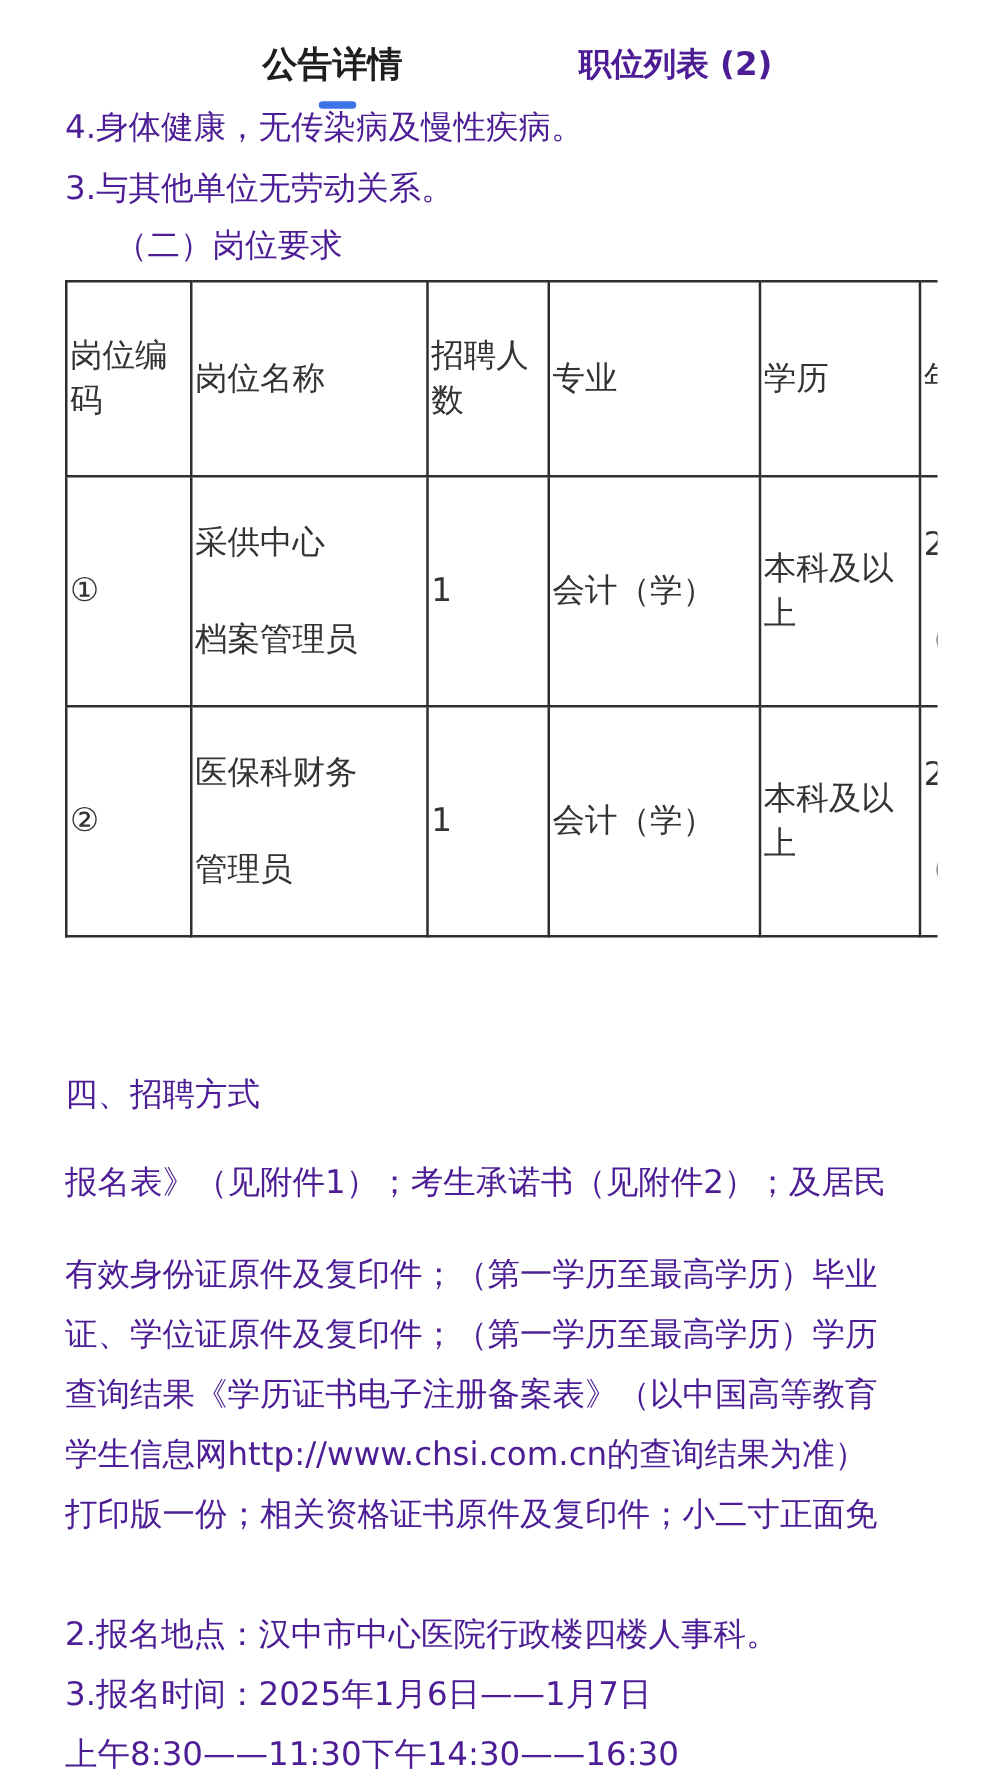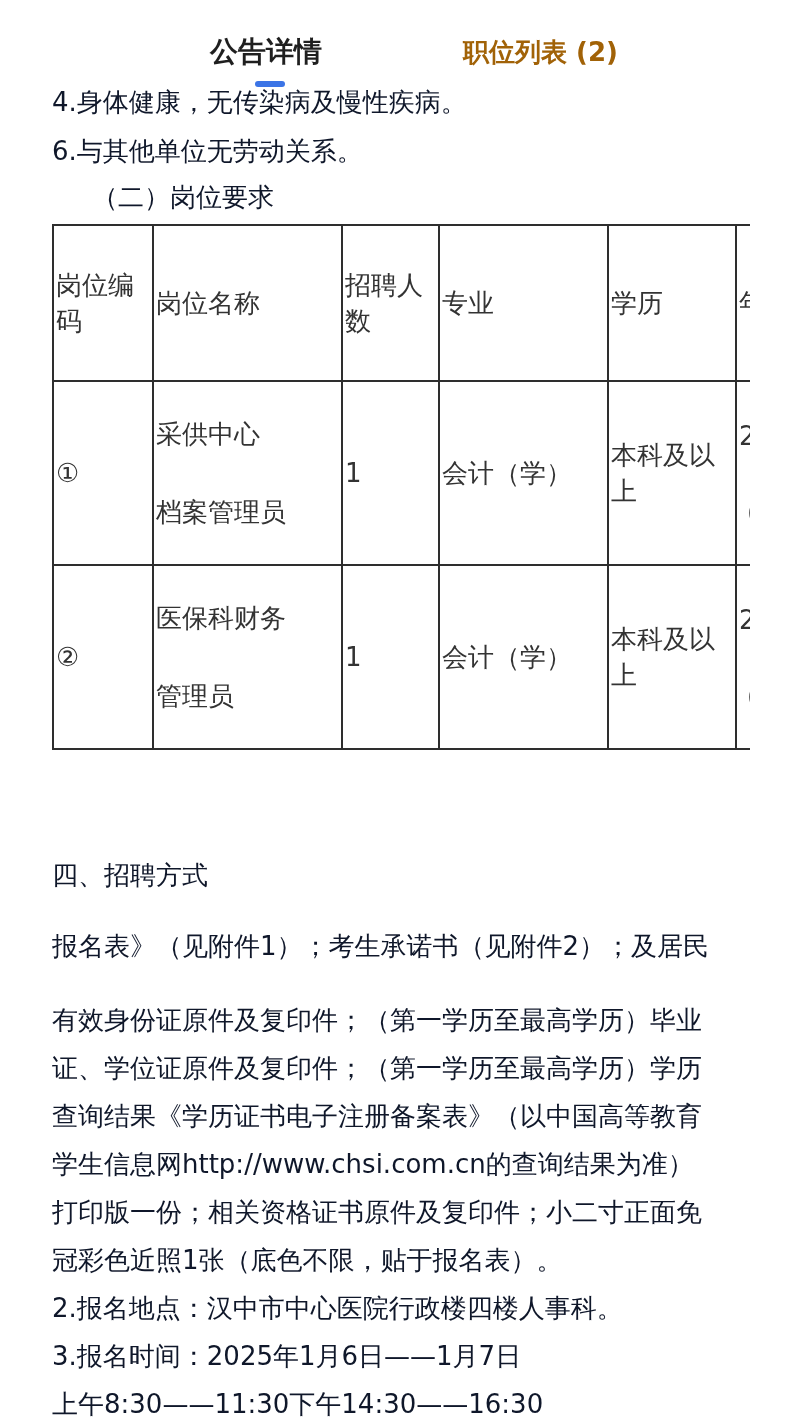--- a/index.html
+++ b/index.html
@@ -15,30 +15,30 @@
   .tabbar {
     position: absolute; left: 0; top: 10px; width: 800px; height: 82px;
     background: #ffffff;
   }
   .tab {
     position: absolute; top: 20px; height: 44px;
     font-size: 28px; line-height: 44px; white-space: nowrap;
     cursor: pointer;
   }
   .tab.active { left: 210px; color: #1f1f1f; font-weight: bold; }
-  .tab.inactive { left: 463px; color: #a16207; font-weight: bold; font-size: 26px; }
+  .tab.inactive { left: 463px; color: #4c1d95; font-weight: bold; font-size: 26px; }
   .tab-indicator {
     position: absolute; left: 255px; top: 71px; width: 30px; height: 6px;
     border-radius: 3px; background: #3b74e6;
   }
 
   
   .line {
     position: absolute; left: 52px; font-size: 26px; line-height: 34px;
-    white-space: nowrap; color: #0f172a;
+    white-space: nowrap; color: #4c1d95;
   }
 
   
   .table-wrap {
     position: absolute; left: 52px; top: 224px; width: 698px; height: 662px;
     overflow: hidden;
   }
   table {
     border-collapse: collapse; table-layout: fixed;
     width: 780px;
@@ -58,21 +58,21 @@
 
 <div class="page">
 
   <div class="tabbar">
     <div class="tab active">公告详情</div>
     <div class="tab inactive">职位列表 (2)</div>
     <div class="tab-indicator"></div>
   </div>
 
   <div class="line" style="top:85px;">4.身体健康，无传染病及慢性疾病。</div>
-  <div class="line" style="top:134px;">6.与其他单位无劳动关系。</div>
+  <div class="line" style="top:134px;">3.与其他单位无劳动关系。</div>
   <div class="line" style="top:180px; left:56px;margin-left:36px;">（二）岗位要求</div>
 
   <div class="table-wrap">
     <table>
       <colgroup>
         <col style="width:100px">
         <col style="width:189px">
         <col style="width:97px">
         <col style="width:169px">
         <col style="width:128px">
@@ -119,18 +119,17 @@
       </table>
   </div>
 
   <div class="line" style="top:859px;font-family:Liberation Serif, serif;">四、招聘方式</div>
   <div class="line" style="top:929px;">报名表》（见附件1）；考生承诺书（见附件2）；及居民</div>
   <div class="line" style="top:1003px;">有效身份证原件及复印件；（第一学历至最高学历）毕业</div>
   <div class="line" style="top:1051px;text-align:center;">证、学位证原件及复印件；（第一学历至最高学历）学历</div>
   <div class="line" style="top:1099px;">查询结果《学历证书电子注册备案表》（以中国高等教育</div>
   <div class="line" style="top:1195px;">打印版一份；相关资格证书原件及复印件；小二寸正面免</div>
   <div class="line" style="top:1147px;">学生信息网http://www.chsi.com.cn的查询结果为准）</div>
-  <div class="line" style="top:1243px;">冠彩色近照1张（底色不限，贴于报名表）。</div>
   <div class="line" style="top:1291px;text-align:right;">2.报名地点：汉中市中心医院行政楼四楼人事科。</div>
   <div class="line" style="top:1339px;">3.报名时间：2025年1月6日——1月7日</div>
   <div class="line" style="top:1387px;">上午8:30——11:30下午14:30——16:30</div>
 
 </div>
 
 </body></html>

